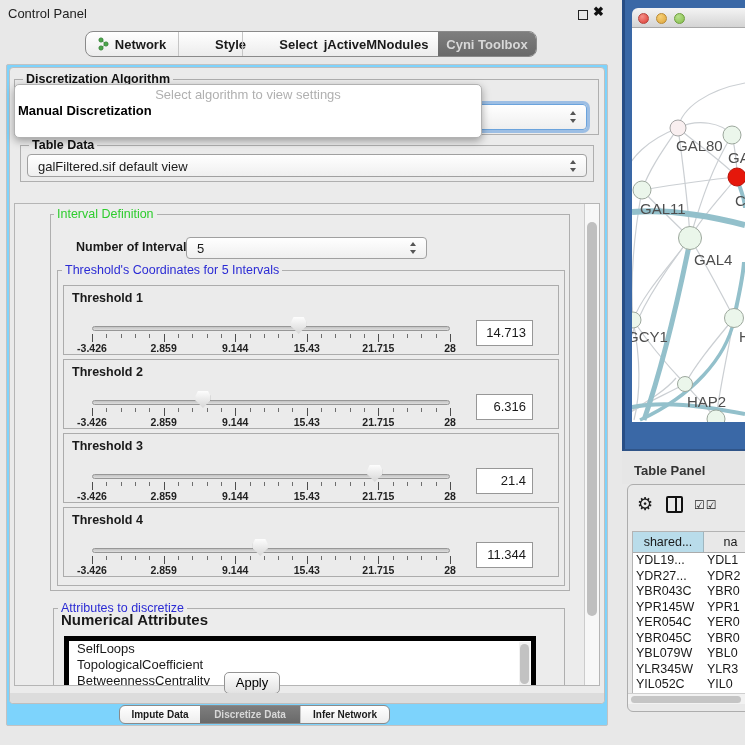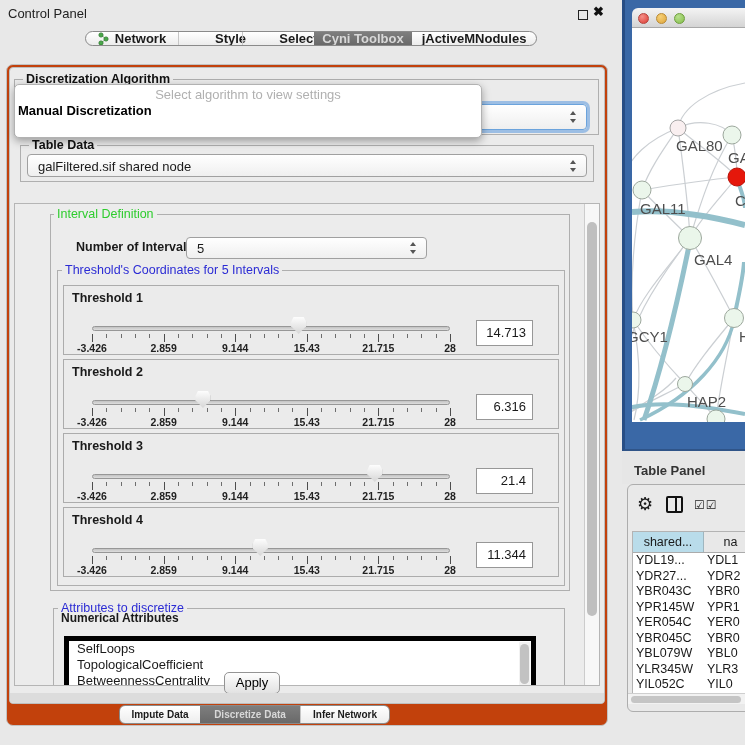--- a/index.html
+++ b/index.html
@@ -6,28 +6,28 @@
   body { background:#e8e8e8; font-family:"Liberation Sans", sans-serif; color:#1a1a1a; }
   #screen { position:relative; width:745px; height:745px; background:#e8e8e8; overflow:hidden; }
 
   
   .cp-titlebar { position:absolute; left:0; top:0; width:618px; height:26px; }
   .cp-title { position:absolute; left:8px; top:6px; font-size:13px; color:#222; }
   .float-ic { position:absolute; left:578px; top:10px; width:10px; height:10px; border:1.5px solid #222; background:transparent; }
   .close-ic { position:absolute; left:593px; top:4px; font-size:13px; font-weight:bold; color:#111; }
 
   
-  .top-tabs { position:absolute; left:85px; top:31px; height:15px; display:flex; border:1px solid #8a8a8a; border-radius:8px; overflow:hidden; background:linear-gradient(#ffffff,#ececec); }
+  .top-tabs { position:absolute; left:85px; top:31px; height:26px; display:flex; border:1px solid #8a8a8a; border-radius:8px; overflow:hidden; background:linear-gradient(#ffffff,#ececec); }
   .ttab { display:flex; align-items:center; justify-content:center; gap:5px; font-size:13px; font-weight:bold; color:#1a1a1a; height:100%; }
   .ttab.sep { border-left:1px solid #c6c6c6;padding-left:40px; }
   .ttab.selected { background:linear-gradient(#7e7e7e,#696969); color:#d8d8d8; }
   .net-ic { width:12px; height:14px; }
 
   
-  .cp-outer { position:absolute; left:6px; top:64px; width:602px; height:662px; background:#c2410c; border:1px solid #c2c2c2; border-radius:7px;text-decoration:underline; }
+  .cp-outer { position:absolute; left:6px; top:64px; width:602px; height:662px; background:#7dd3fc; border:1px solid #c2c2c2; border-radius:2px;text-decoration:underline; }
   .cp-inner { position:absolute; left:2px; top:2px; width:596px; height:637px; background:#ebebeb; border:1px solid #bebebe; border-radius:4px; }
 
   .group { position:absolute; border:1px solid #afafaf; }
   .group-title { position:absolute; top:-8px; left:8px; font-size:12.5px; padding:0 3px; white-space:nowrap; }
   .bg-inner { background:#ebebeb; }
   .bg-scroll { background:#ececec; }
   .t-green { color:#2ecc2e; }
   .t-blue  { color:#2b2bd4; }
   .t-bold  { font-weight:bold; color:#111; }
 
@@ -126,25 +126,25 @@
         <circle cx="3" cy="11" r="2.1" fill="#4aa84a" stroke="#2d7a2d" stroke-width="0.8"></circle>
       </svg>
       <span>Network</span>
     </div>
     <div class="ttab sep" style="width:64px">
       <span>Style</span>
     </div>
     <div class="ttab sep" style="width:72px">
       <span>Select</span>
     </div>
+    <div class="ttab" style="width:124px">
+      <span>jActiveMNodules</span>
+    </div>
     <div class="ttab selected" style="width:98px">
       <span>Cyni Toolbox</span>
-    </div>
-    <div class="ttab" style="width:124px">
-      <span>jActiveMNodules</span>
     </div>
   </div>
 
   <div class="cp-outer">
     <div class="cp-inner">
 
       <div class="group" style="left:4px; top:11px; width:585px; height:56px;">
         <span class="group-title bg-inner t-bold">Discretization Algorithm</span>
         <div class="combo focused" style="left:6px; top:24px; width:566px; height:26px;">
           <span class="stepper"></span>
@@ -152,21 +152,21 @@
       </div>
 
       <div class="algo-popup">
         <div class="popup-hint">Select algorithm to view settings</div>
         <div class="popup-item bold">Manual Discretization</div>
       </div>
 
       <div class="group" style="left:10px; top:77px; width:574px; height:37px;">
         <span class="group-title bg-inner t-bold">Table Data</span>
         <div class="combo" style="left:6px; top:8px; width:560px; height:23px;">
-          <span class="cval">galFiltered.sif shared node</span>
+          <span class="cval">galFiltered.sif default view</span>
           <span class="stepper"></span>
         </div>
       </div>
 
       <div class="scroll-area">
 
         <div class="group" style="left:35px; top:10px; width:520px; height:377px;">
           <span class="group-title bg-scroll t-green" style="left:3px">Interval Definition</span>
 
           <span style="position:absolute; left:25px; top:25px; font-size:12.5px; font-weight:bold;">Number of Intervals</span>
@@ -347,21 +347,21 @@
                   <span class="tick-label" style="left: 286.4px;">21.715</span>
                   <span class="tick-label" style="left: 358px;">28</span>
                 </div>
               <div class="th-value">11.344</div>
             </div>
           </div>
         </div>
 
         <div class="group" style="left:38px; top:404px; width:512px; height:120px;">
           <span class="group-title bg-scroll t-blue" style="left:4px">Attributes to discretize</span>
-          <span style="position:absolute; left:7px; top:2px; font-size:12px; font-weight:bold;">Numerical Attributes</span>
+          <span style="position:absolute; left:7px; top:2px; font-size:15px; font-weight:bold;">Numerical Attributes</span>
           <div class="attr-list">
             <div class="attr-item">SelfLoops</div>
             <div class="attr-item">TopologicalCoefficient</div>
             <div class="attr-item">BetweennessCentrality</div>
             <div class="list-vscroll">
                 <div class="list-vthumb"></div>
               </div>
           </div>
         </div>
 

